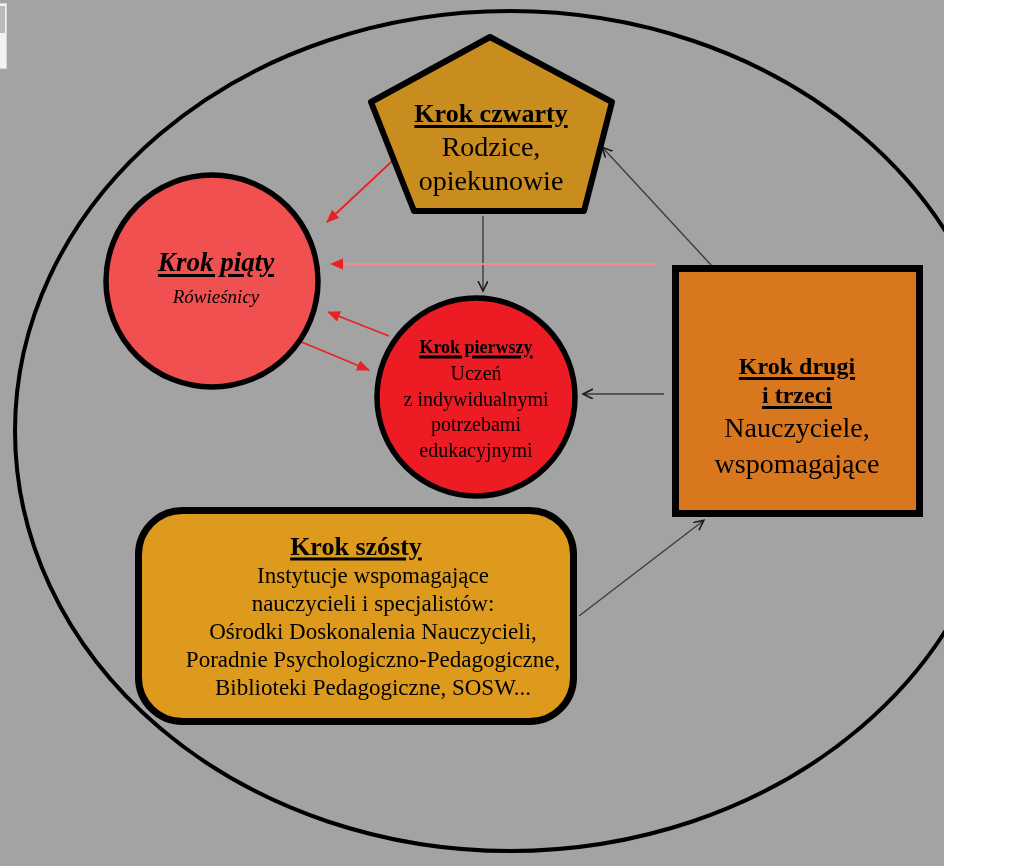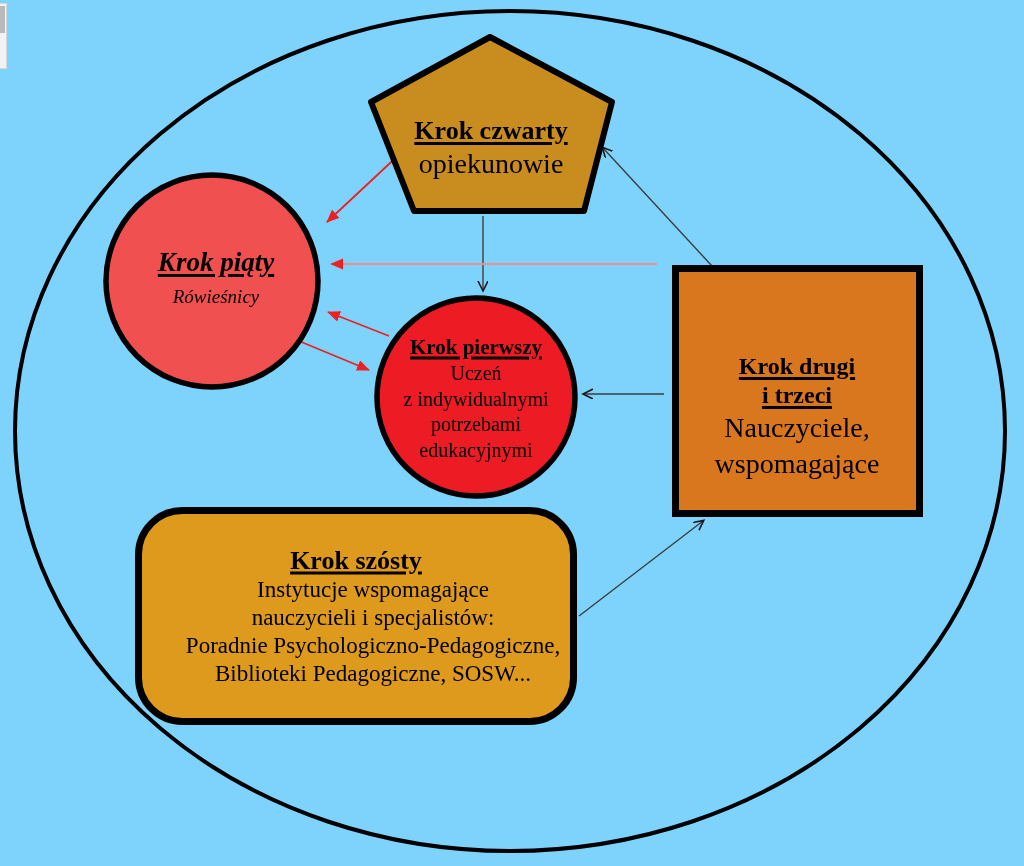--- a/index.html
+++ b/index.html
@@ -1,17 +1,17 @@
 <!DOCTYPE html>
 <html><head>
 <meta charset="utf-8">
 <style>
   html,body{margin:0;padding:0;background:#ffffff;}
   #stage{
-    position:relative;width:1024px;height:866px;background:#7dd3fc;overflow:hidden;
+    position:relative;width:944px;height:866px;background:#a3a3a3;overflow:hidden;
     font-family:"Liberation Serif","DejaVu Serif",serif;color:#000;
   }
   #diagram-svg{position:absolute;left:0;top:0;}
   .node-text{
     position:absolute;transform:translate(-50%,-50%);
     text-align:center;white-space:nowrap;color:#000;
   }
   .node-title{
     font-weight:bold;text-decoration:underline;
     text-decoration-thickness:2.5px;text-underline-offset:3px;
@@ -19,21 +19,21 @@
   
   .t-step4{left:491px;top:148px;}
   .t-step4 .node-title{font-size:26px;line-height:32px;}
   .t-step4 .node-line{font-size:28px;line-height:34px;}
   
   .t-step5{left:216px;top:280px;font-style:italic;}
   .t-step5 .node-title{font-size:27px;line-height:33px;}
   .t-step5 .node-line{font-size:19px;line-height:35px;}
   
   .t-step1{left:476px;top:398px;}
-  .t-step1 .node-title{font-size:21px;line-height:27px;}
+  .t-step1 .node-title{font-size:18px;line-height:27px;}
   .t-step1 .node-line{font-size:20px;line-height:25.5px;}
   
   .t-step23{left:797px;top:417px;}
   .t-step23 .node-title{font-size:24px;line-height:29px;}
   .t-step23 .node-line{font-size:28px;line-height:36px;}
   
   .t-step6{left:356px;top:616px;}
   .t-step6 .node-title{font-size:26px;line-height:31px;}
   .t-step6 .node-line{font-size:23px;line-height:28px;margin-left:34px;}
   
@@ -78,20 +78,21 @@
 
     <circle cx="476" cy="397" r="99" stroke="#000000" stroke-width="5.5" fill="#ed1c24"></circle>
 
     <rect x="675.5" y="268.5" width="244" height="245" stroke="#000000" stroke-width="7" fill="#d9771e"></rect>
 
     <rect x="138.5" y="510.5" width="435" height="211" rx="44" ry="44" stroke="#000000" stroke-width="7" fill="#dd9a1c"></rect>
   </svg>
 
   <div class="node-text t-step4">
     <div class="node-title">Krok czwarty</div>
+    <div class="node-line">Rodzice,</div>
     <div class="node-line">opiekunowie</div>
   </div>
 
   <div class="node-text t-step5">
     <div class="node-title">Krok piąty</div>
     <div class="node-line">Rówieśnicy</div>
   </div>
 
   <div class="node-text t-step1">
     <div class="node-title">Krok pierwszy</div>
@@ -105,20 +106,21 @@
     <div class="node-title">Krok drugi</div>
     <div class="node-title">i trzeci</div>
     <div class="node-line">Nauczyciele,</div>
     <div class="node-line">wspomagające</div>
   </div>
 
   <div class="node-text t-step6">
     <div class="node-title">Krok szósty</div>
     <div class="node-line">Instytucje wspomagające</div>
     <div class="node-line">nauczycieli i specjalistów:</div>
+    <div class="node-line">Ośrodki Doskonalenia Nauczycieli,</div>
     <div class="node-line">Poradnie Psychologiczno-Pedagogiczne,</div>
     <div class="node-line">Biblioteki Pedagogiczne, SOSW...</div>
   </div>
 
   <div class="scrollbar-fragment">
     <div class="scrollbar-thumb"></div>
   </div>
 
 </div>
 

